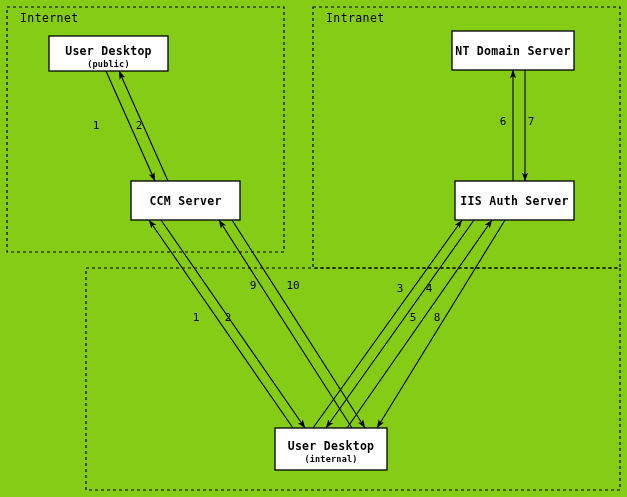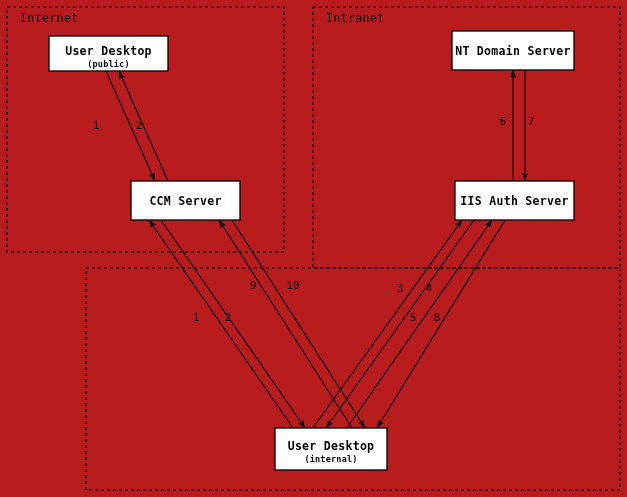--- a/index.html
+++ b/index.html
@@ -4,21 +4,21 @@
 <style>
   html, body {
     margin: 0;
     padding: 0;
     background: #ffffff;
   }
   #stage {
     position: relative;
     width: 627px;
     height: 497px;
-    background: #b91c1c;
+    background: #84cc16;
     font-family: "DejaVu Sans Mono", monospace;
     overflow: hidden;
   }
   svg#canvas {
     position: absolute;
     left: 0;
     top: 0;
     width: 627px;
     height: 497px;
   }

